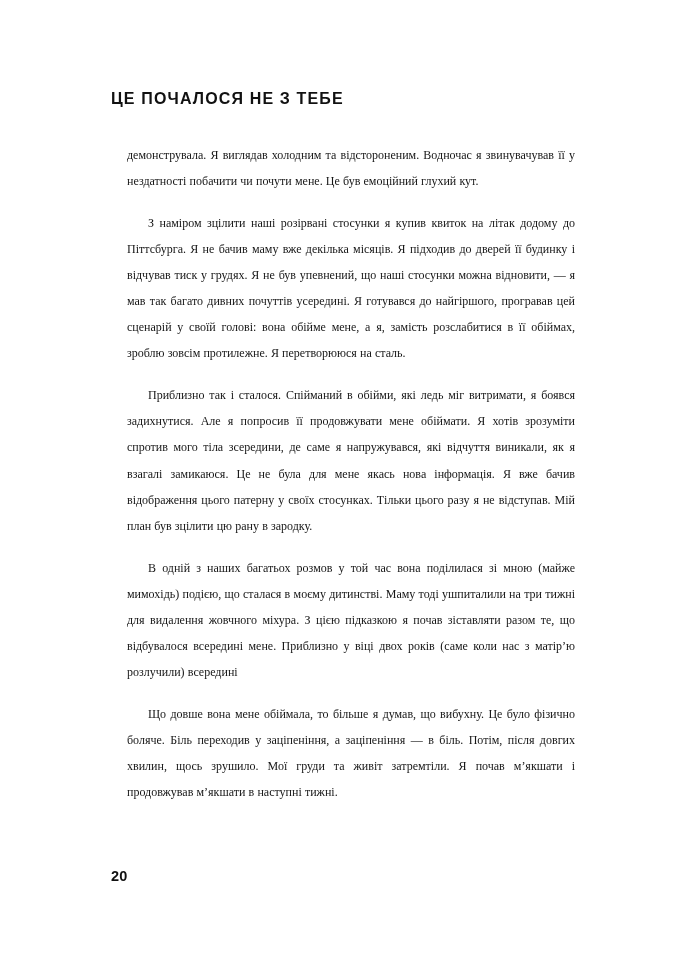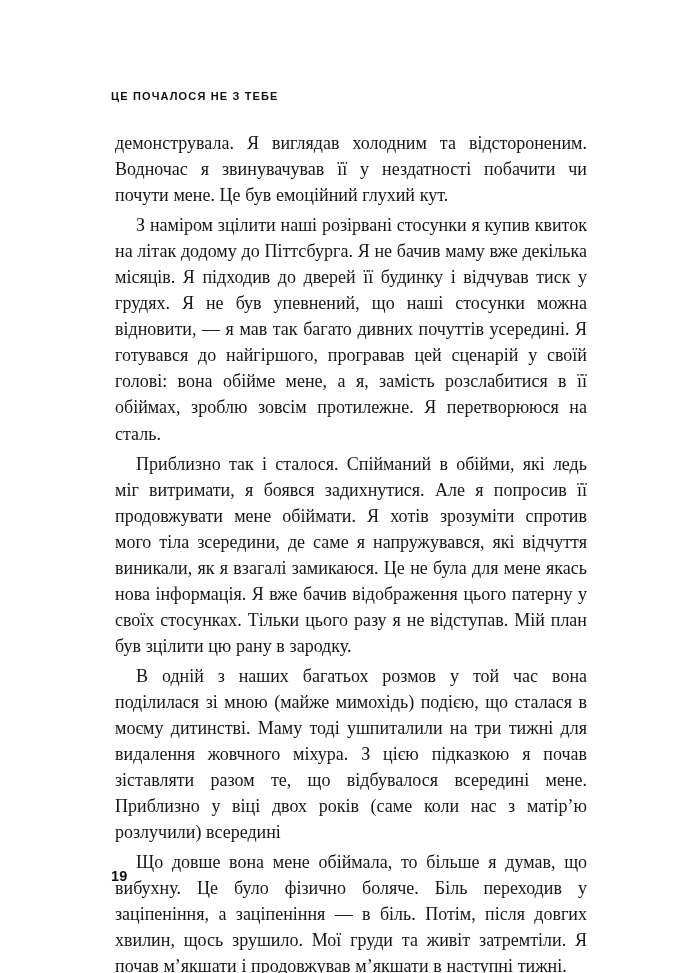--- a/index.html
+++ b/index.html
@@ -20,37 +20,37 @@
     left: 0; top: 0;
     width: 696px;
     height: 973px;
     background: #ffffff;
   }
   .running-head {
     position: absolute;
     left: 111px;
     top: 90px;
     font-family: "Liberation Sans", sans-serif;
-    font-size: 11px;
+    font-size: 16px;
     font-weight: 600;
     letter-spacing: 1.15px;
     color: #111111;
     text-transform: uppercase;
     white-space: nowrap;
   }
   .text-block {
     position: absolute;
     left: 111px;
     top: 126px;
     width: 480px;
   }
   .para {
-    margin: 4px;
+    margin: 16px;
     font-family: "Liberation Serif", serif;
-    font-size: 18px;
+    font-size: 12px;
     line-height: 26.05px;
     text-align: justify;
     text-justify: inter-word;
     color: #161616;
     hyphens: manual;
     -webkit-hyphens: manual;
     word-spacing: 0.2px;
   }
   .para.indent {
     text-indent: 21px;
@@ -74,15 +74,15 @@
   <div class="running-head">ЦЕ ПОЧАЛОСЯ НЕ З ТЕБЕ</div>
 
   <div class="text-block">
     <p class="para">демонструвала. Я виглядав холодним та відстороненим. Водночас я звинувачував її у нездатності побачити чи почути мене. Це був емоційний глухий кут.</p>
     <p class="para indent">З наміром зцілити наші розірвані стосунки я купив квиток на літак додому до Піттсбурга. Я не бачив маму вже декілька місяців. Я підходив до дверей її будинку і відчував тиск у грудях. Я не був упевнений, що наші стосунки можна відновити, — я мав так багато дивних почуттів усередині. Я готувався до найгіршого, програвав цей сценарій у своїй голові: вона обійме мене, а я, замість розслабитися в її обіймах, зроблю зовсім протилежне. Я перетворююся на сталь.</p>
     <p class="para indent">Приблизно так і сталося. Спійманий в обійми, які ледь міг витримати, я боявся задихнутися. Але я попросив її продовжувати мене обіймати. Я хотів зрозуміти спротив мого тіла зсередини, де саме я напружувався, які відчуття виникали, як я взагалі замикаюся. Це не була для мене якась нова інформація. Я вже бачив відображення цього патерну у своїх стосунках. Тільки цього разу я не відступав. Мій план був зцілити цю рану в зародку.</p>
     <p class="para indent">В одній з наших багатьох розмов у той час вона поділилася зі мною (майже мимохідь) подією, що сталася в моєму дитинстві. Маму тоді ушпиталили на три тижні для видалення жовчного міхура. З цією підказкою я почав зіставляти разом те, що відбувалося всередині мене. Приблизно у віці двох років (саме коли нас з матір’ю розлучили) всередині</p>
     <p class="para indent">Що довше вона мене обіймала, то більше я думав, що вибухну. Це було фізично боляче. Біль переходив у заціпеніння, а заціпеніння — в біль. Потім, після довгих хвилин, щось зрушило. Мої груди та живіт затремтіли. Я почав м’якшати і продовжував м’якшати в наступні тижні.</p>
   </div>
 
-  <div class="folio">19</div>
+  <div class="folio">20</div>
 
 </div>
 
 </body></html>

